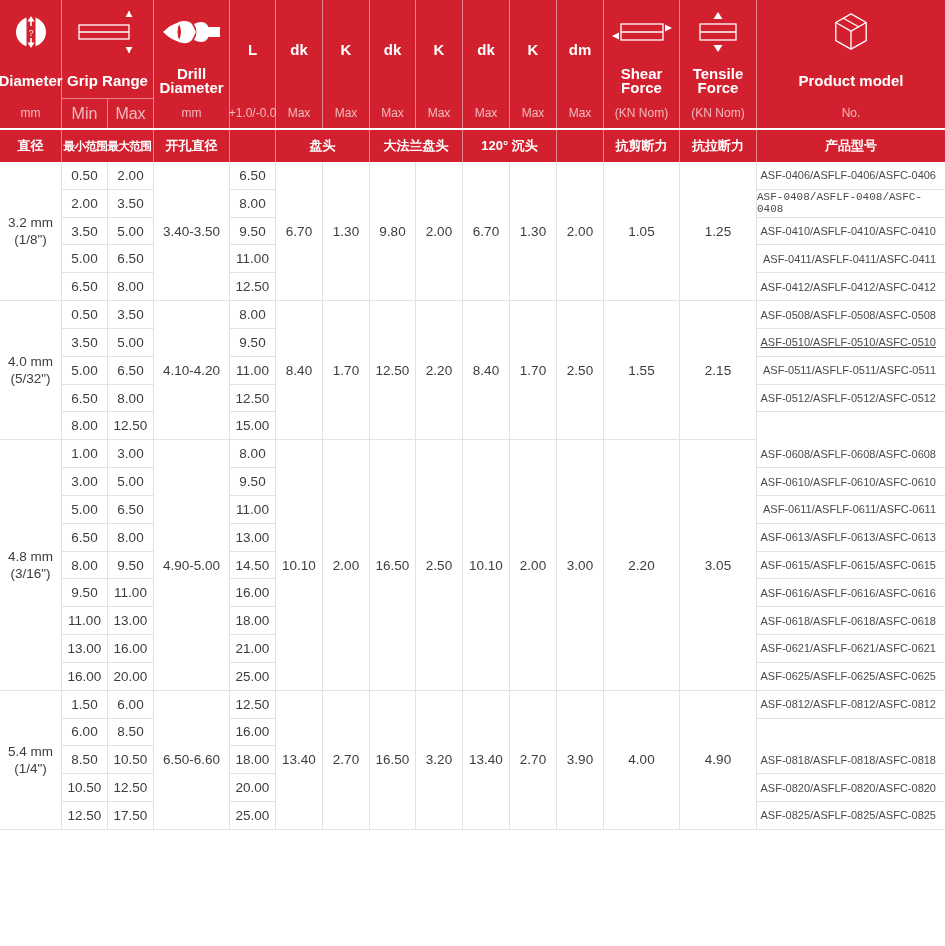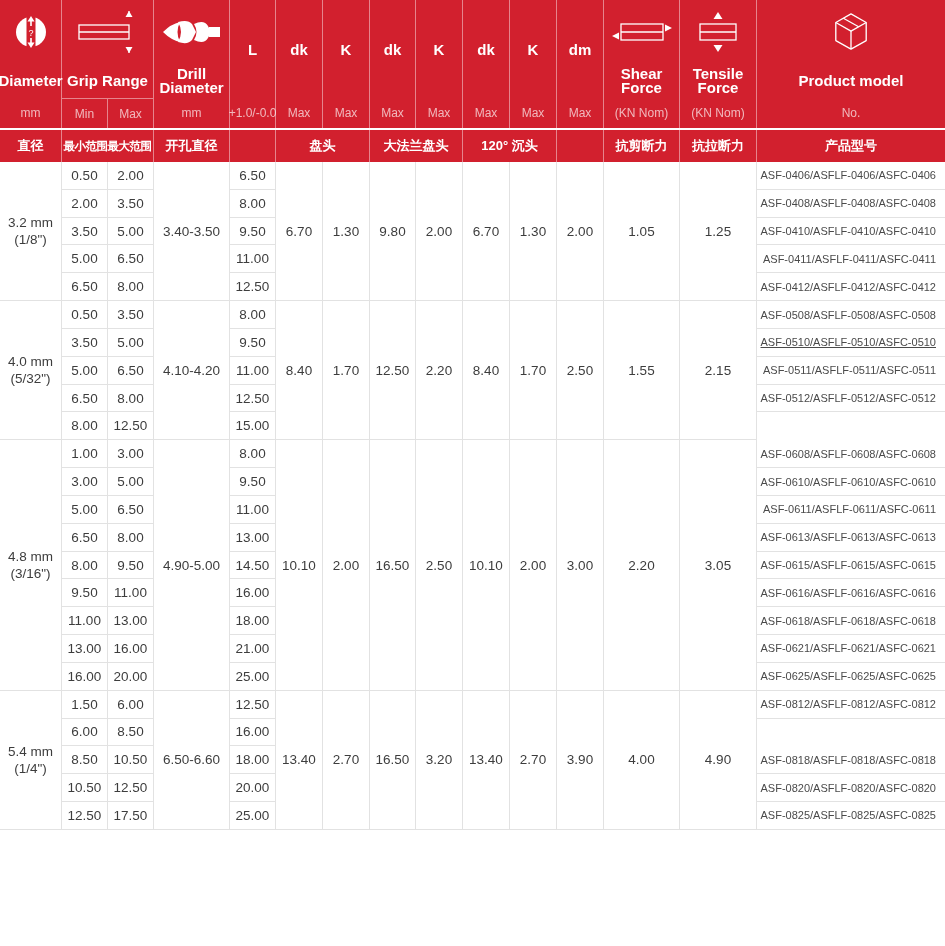--- a/index.html
+++ b/index.html
@@ -20,21 +20,21 @@
   .icon-zone{height:64px;display:flex;align-items:center;justify-content:center}
   .name-zone{height:34px;display:flex;align-items:center;justify-content:center;
     font-size:15px;font-weight:700;text-align:center;line-height:14px;white-space:pre-line}
   .name-zone.wrap{white-space:normal}
   .sub-zone{height:30px;display:flex;align-items:center;justify-content:center;
     font-size:12px;color:rgba(255,255,255,.68)}
   .letter-zone{height:98px;display:flex;align-items:center;justify-content:center;
     font-size:15px;font-weight:700}
   .sub-split{height:30px;display:flex;border-top:1px solid var(--hborder)}
   .sub-split > div{flex:1;display:flex;align-items:center;justify-content:center;
-    font-size:12px;color:rgba(255,255,255,.68)}
+    font-size:16px;color:rgba(255,255,255,.68)}
   .sub-split > div + div{border-left:1px solid var(--hborder)}
   
   .hrow-cn{display:flex;height:34px;border-top:2px solid #fff}
   .cncell{display:flex;align-items:center;justify-content:center;font-size:13px;
     font-weight:700;border-right:1px solid var(--hborder);height:100%}
   .cncell:last-child{border-right:none}
   .cn-small{font-size:11.5px;letter-spacing:-.5px}
   
   .tbody{display:grid;
     grid-template-columns:62px 46px 46px 76px 46px 47px 47px 46px 47px 47px 47px 47px 76px 77px 188px;
@@ -207,21 +207,21 @@
         <div>3.2 mm</div>
         <div>(1/8")</div>
       </div>
       <div class="cell" style="grid-area: 1 / 2 / span 1;">0.50</div>
       <div class="cell" style="grid-area: 1 / 3 / span 1;">2.00</div>
       <div class="cell" style="grid-area: 1 / 5 / span 1;">6.50</div>
       <div class="cell model lastcol" style="grid-area: 1 / 15 / span 1;">ASF-0406/ASFLF-0406/ASFC-0406</div>
       <div class="cell" style="grid-area: 2 / 2 / span 1;">2.00</div>
       <div class="cell" style="grid-area: 2 / 3 / span 1;">3.50</div>
       <div class="cell" style="grid-area: 2 / 5 / span 1;">8.00</div>
-      <div class="cell model lastcol" style="grid-area: 2 / 15 / span 1;">ASF-0408/ASFLF-0408/ASFC-0408</div>
+      <div class="cell model lastcol" style="grid-area: 2 / 15 / span 1; font-family: Liberation Mono, monospace;">ASF-0408/ASFLF-0408/ASFC-0408</div>
       <div class="cell" style="grid-area: 3 / 2 / span 1;">3.50</div>
       <div class="cell" style="grid-area: 3 / 3 / span 1;">5.00</div>
       <div class="cell" style="grid-area: 3 / 5 / span 1;">9.50</div>
       <div class="cell model lastcol" style="grid-area: 3 / 15 / span 1;">ASF-0410/ASFLF-0410/ASFC-0410</div>
       <div class="cell" style="grid-area: 4 / 2 / span 1;">5.00</div>
       <div class="cell" style="grid-area: 4 / 3 / span 1;">6.50</div>
       <div class="cell" style="grid-area: 4 / 5 / span 1;">11.00</div>
       <div class="cell model lastcol" style="grid-area: 4 / 15 / span 1;">ASF-0411/ASFLF-0411/ASFC-0411</div>
       <div class="cell" style="grid-area: 5 / 2 / span 1;">6.50</div>
       <div class="cell" style="grid-area: 5 / 3 / span 1;">8.00</div>

